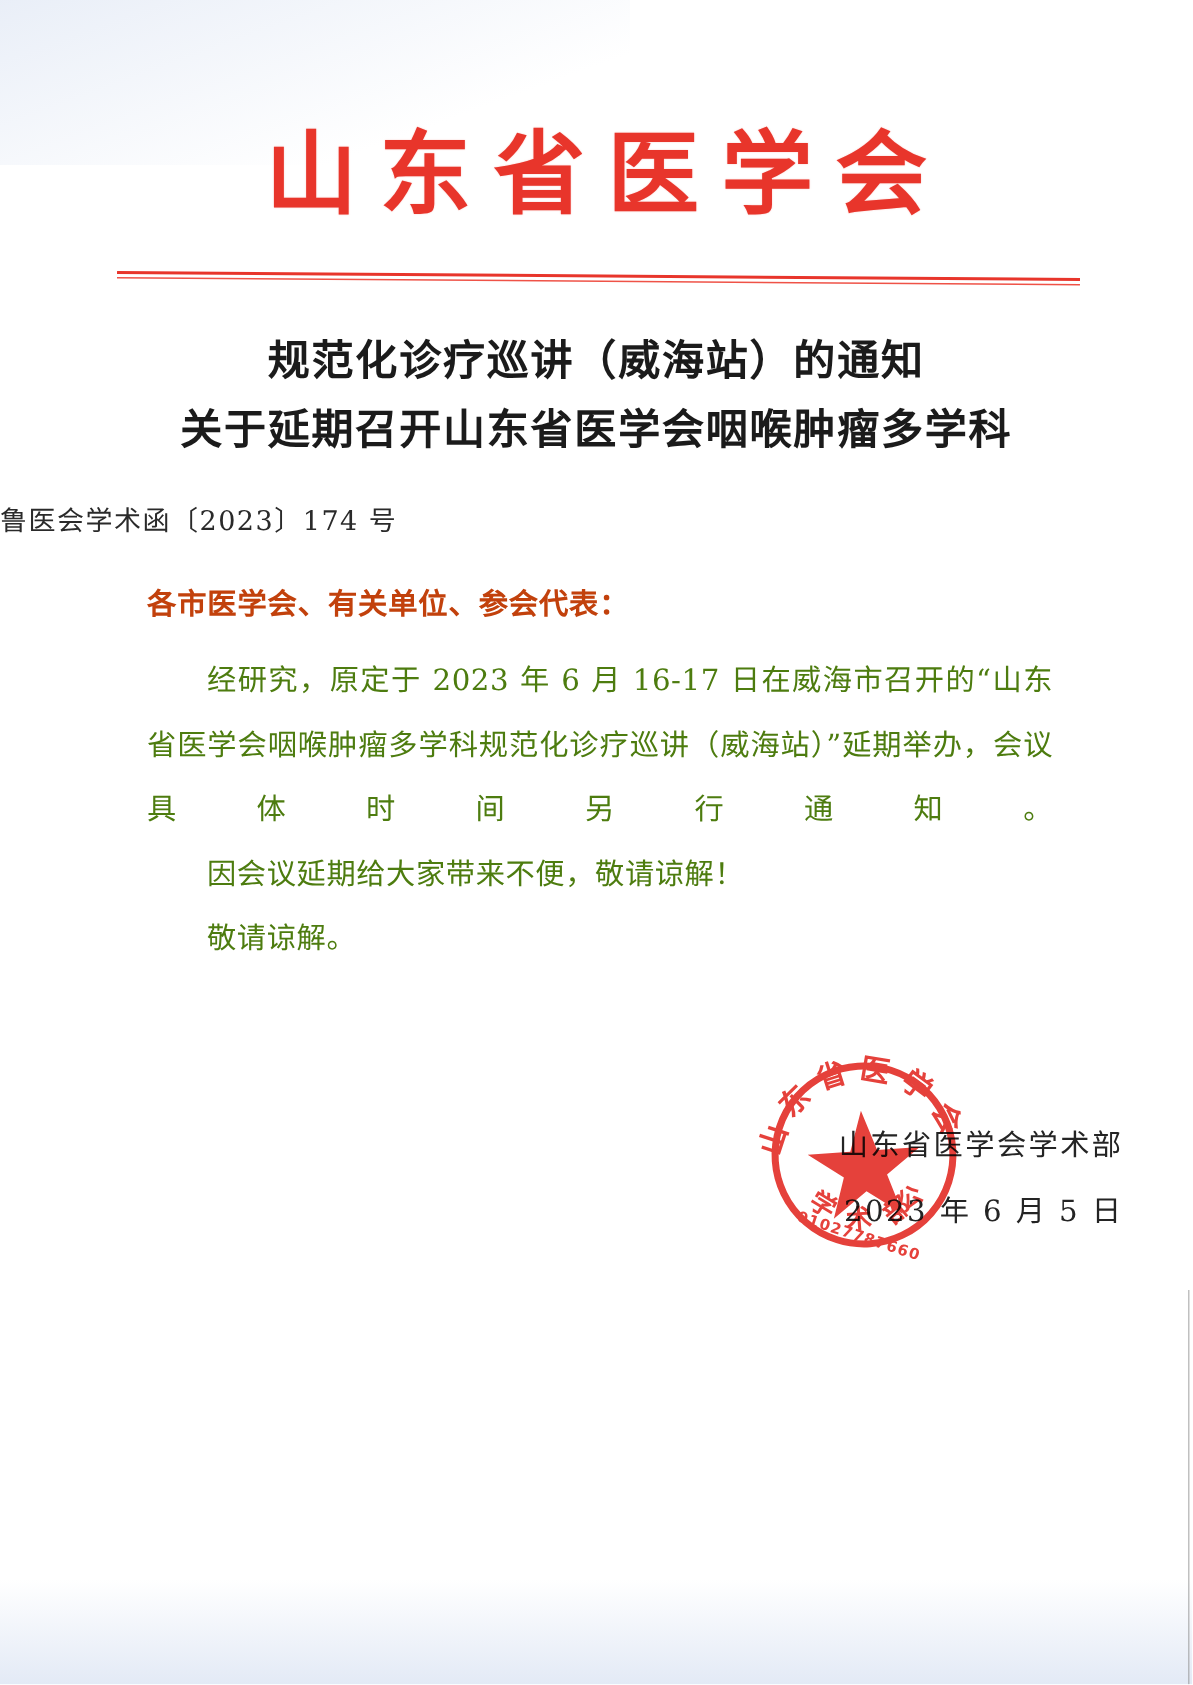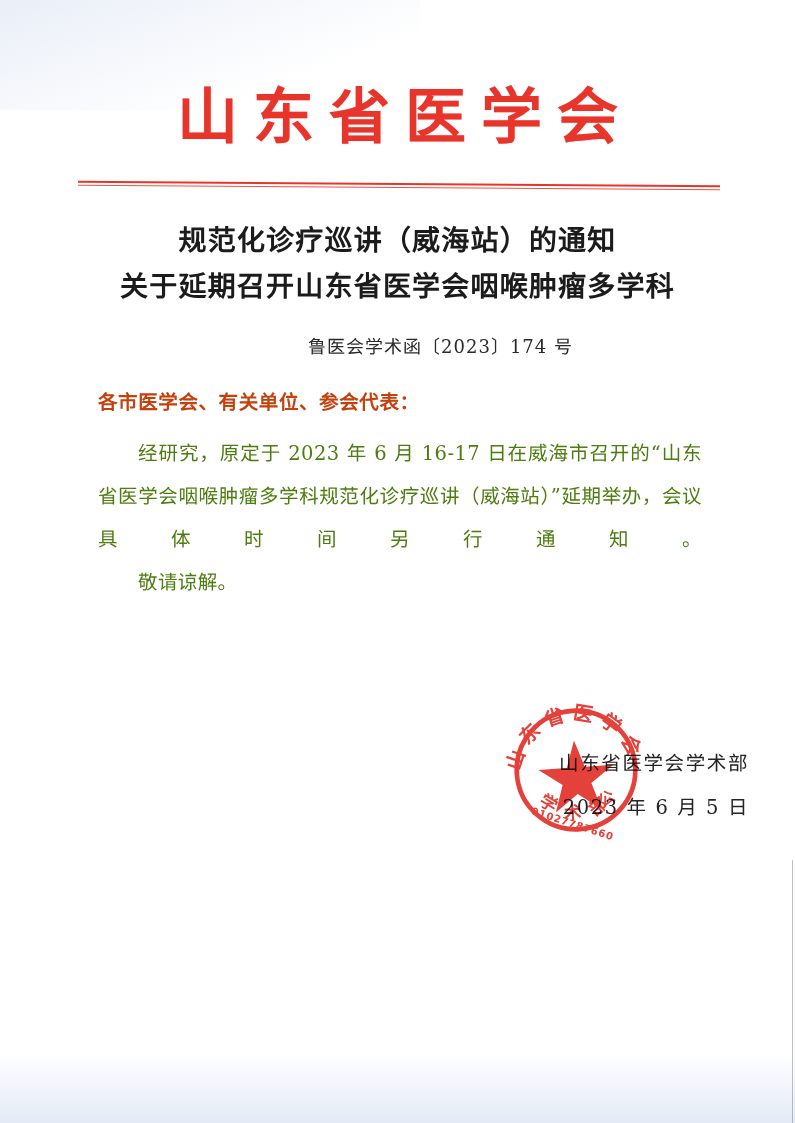--- a/index.html
+++ b/index.html
@@ -112,21 +112,21 @@
     white-space: nowrap;
   }
 
   .doc-number {
     position: absolute;
     left: 0;
     top: 332px;
     width: 678px;
     padding-right: 105px;
     box-sizing: border-box;
-    text-align: right;
+    text-align: left;
     font-family: "DejaVu Serif", "Liberation Serif", serif;
     font-size: 18px;
     color: #2a2a2a;
     letter-spacing: 1px;
     white-space: nowrap;
   }
 
   
   .body-block {
     position: absolute;
@@ -215,20 +215,21 @@
     <span class="line">关于延期召开山东省医学会咽喉肿瘤多学科</span>
   </div>
 
   <div class="doc-number">鲁医会学术函〔2023〕174 号</div>
 
   <div class="body-block">
     <div class="salutation">各市医学会、有关单位、参会代表：</div>
 
     <div class="para indent justify-full">经研究，原定于 2023 年 6 月 16-17 日在威海市召开的“山东省医学会咽喉肿瘤多学科规范化诊疗巡讲（威海站）”延期举办，会议具体时间另行通知。</div>
 
+    <div class="para indent">因会议延期给大家带来不便，敬请谅解！</div>
 
     <div class="para indent">敬请谅解。</div>
   </div>
 
   <div class="signature">
     <span class="sig-line">山东省医学会学术部</span>
     <span class="sig-line">2023 年 6 月 5 日</span>
   </div>
 
   <div class="seal">

